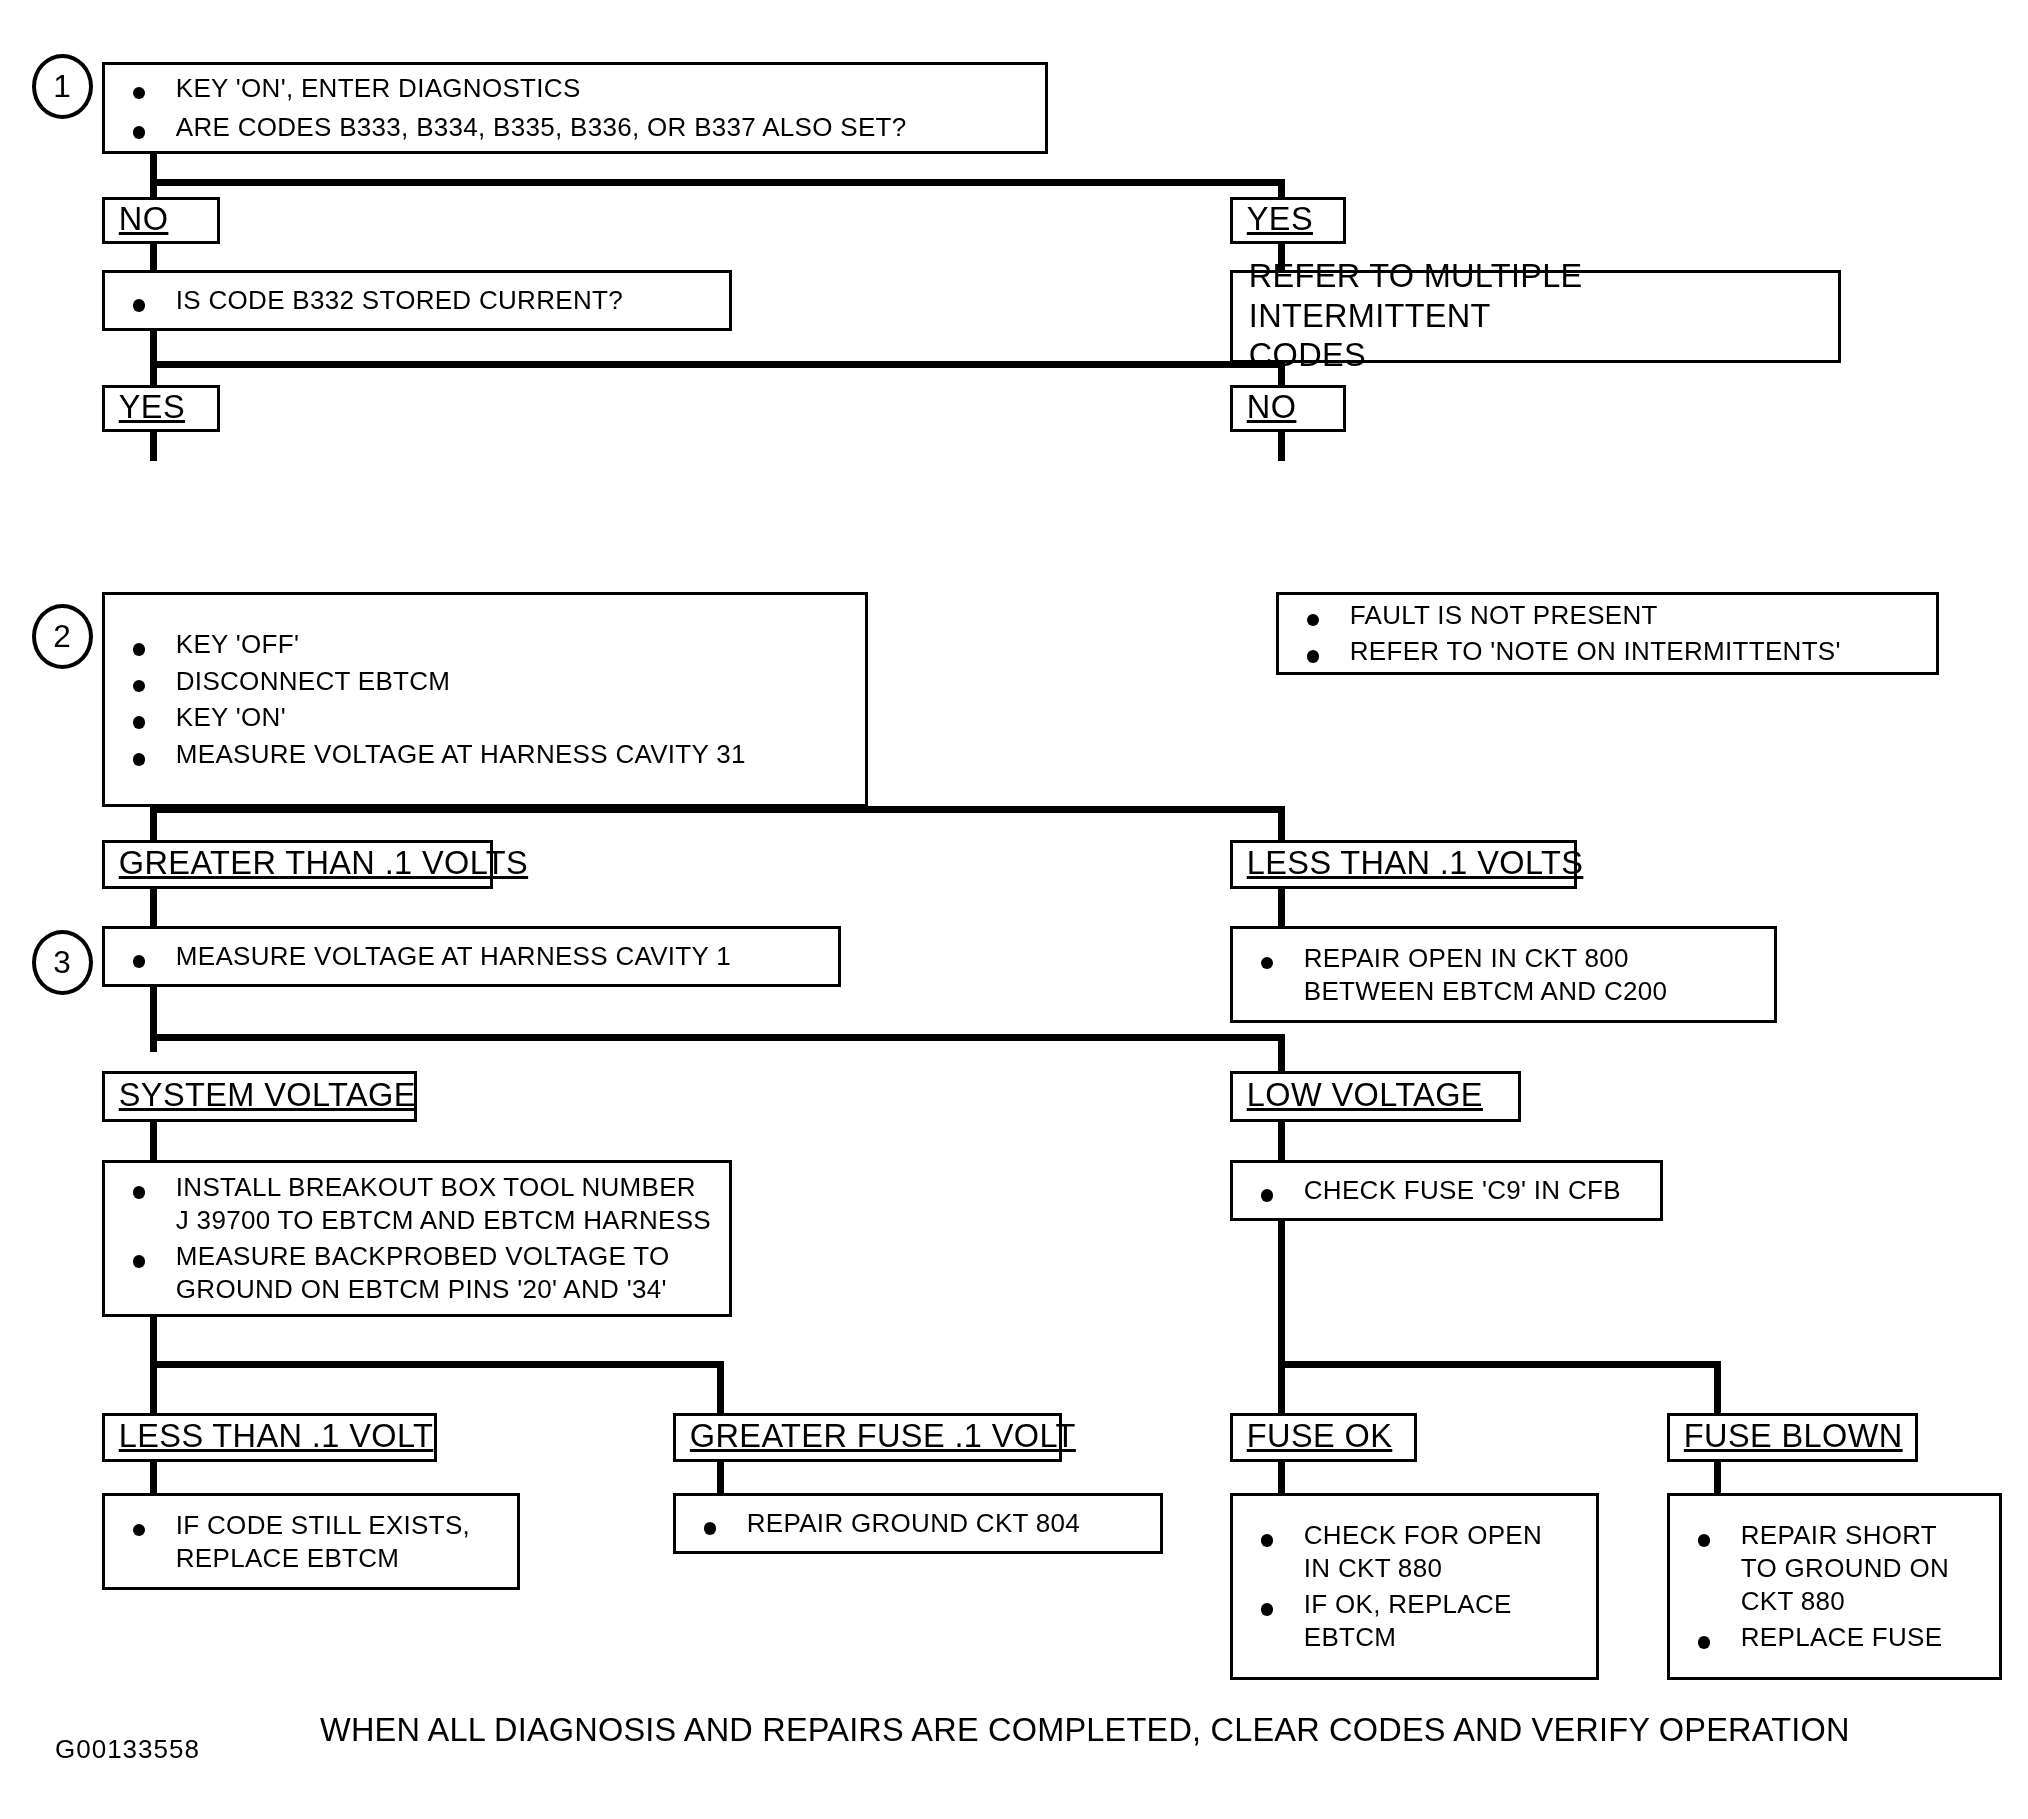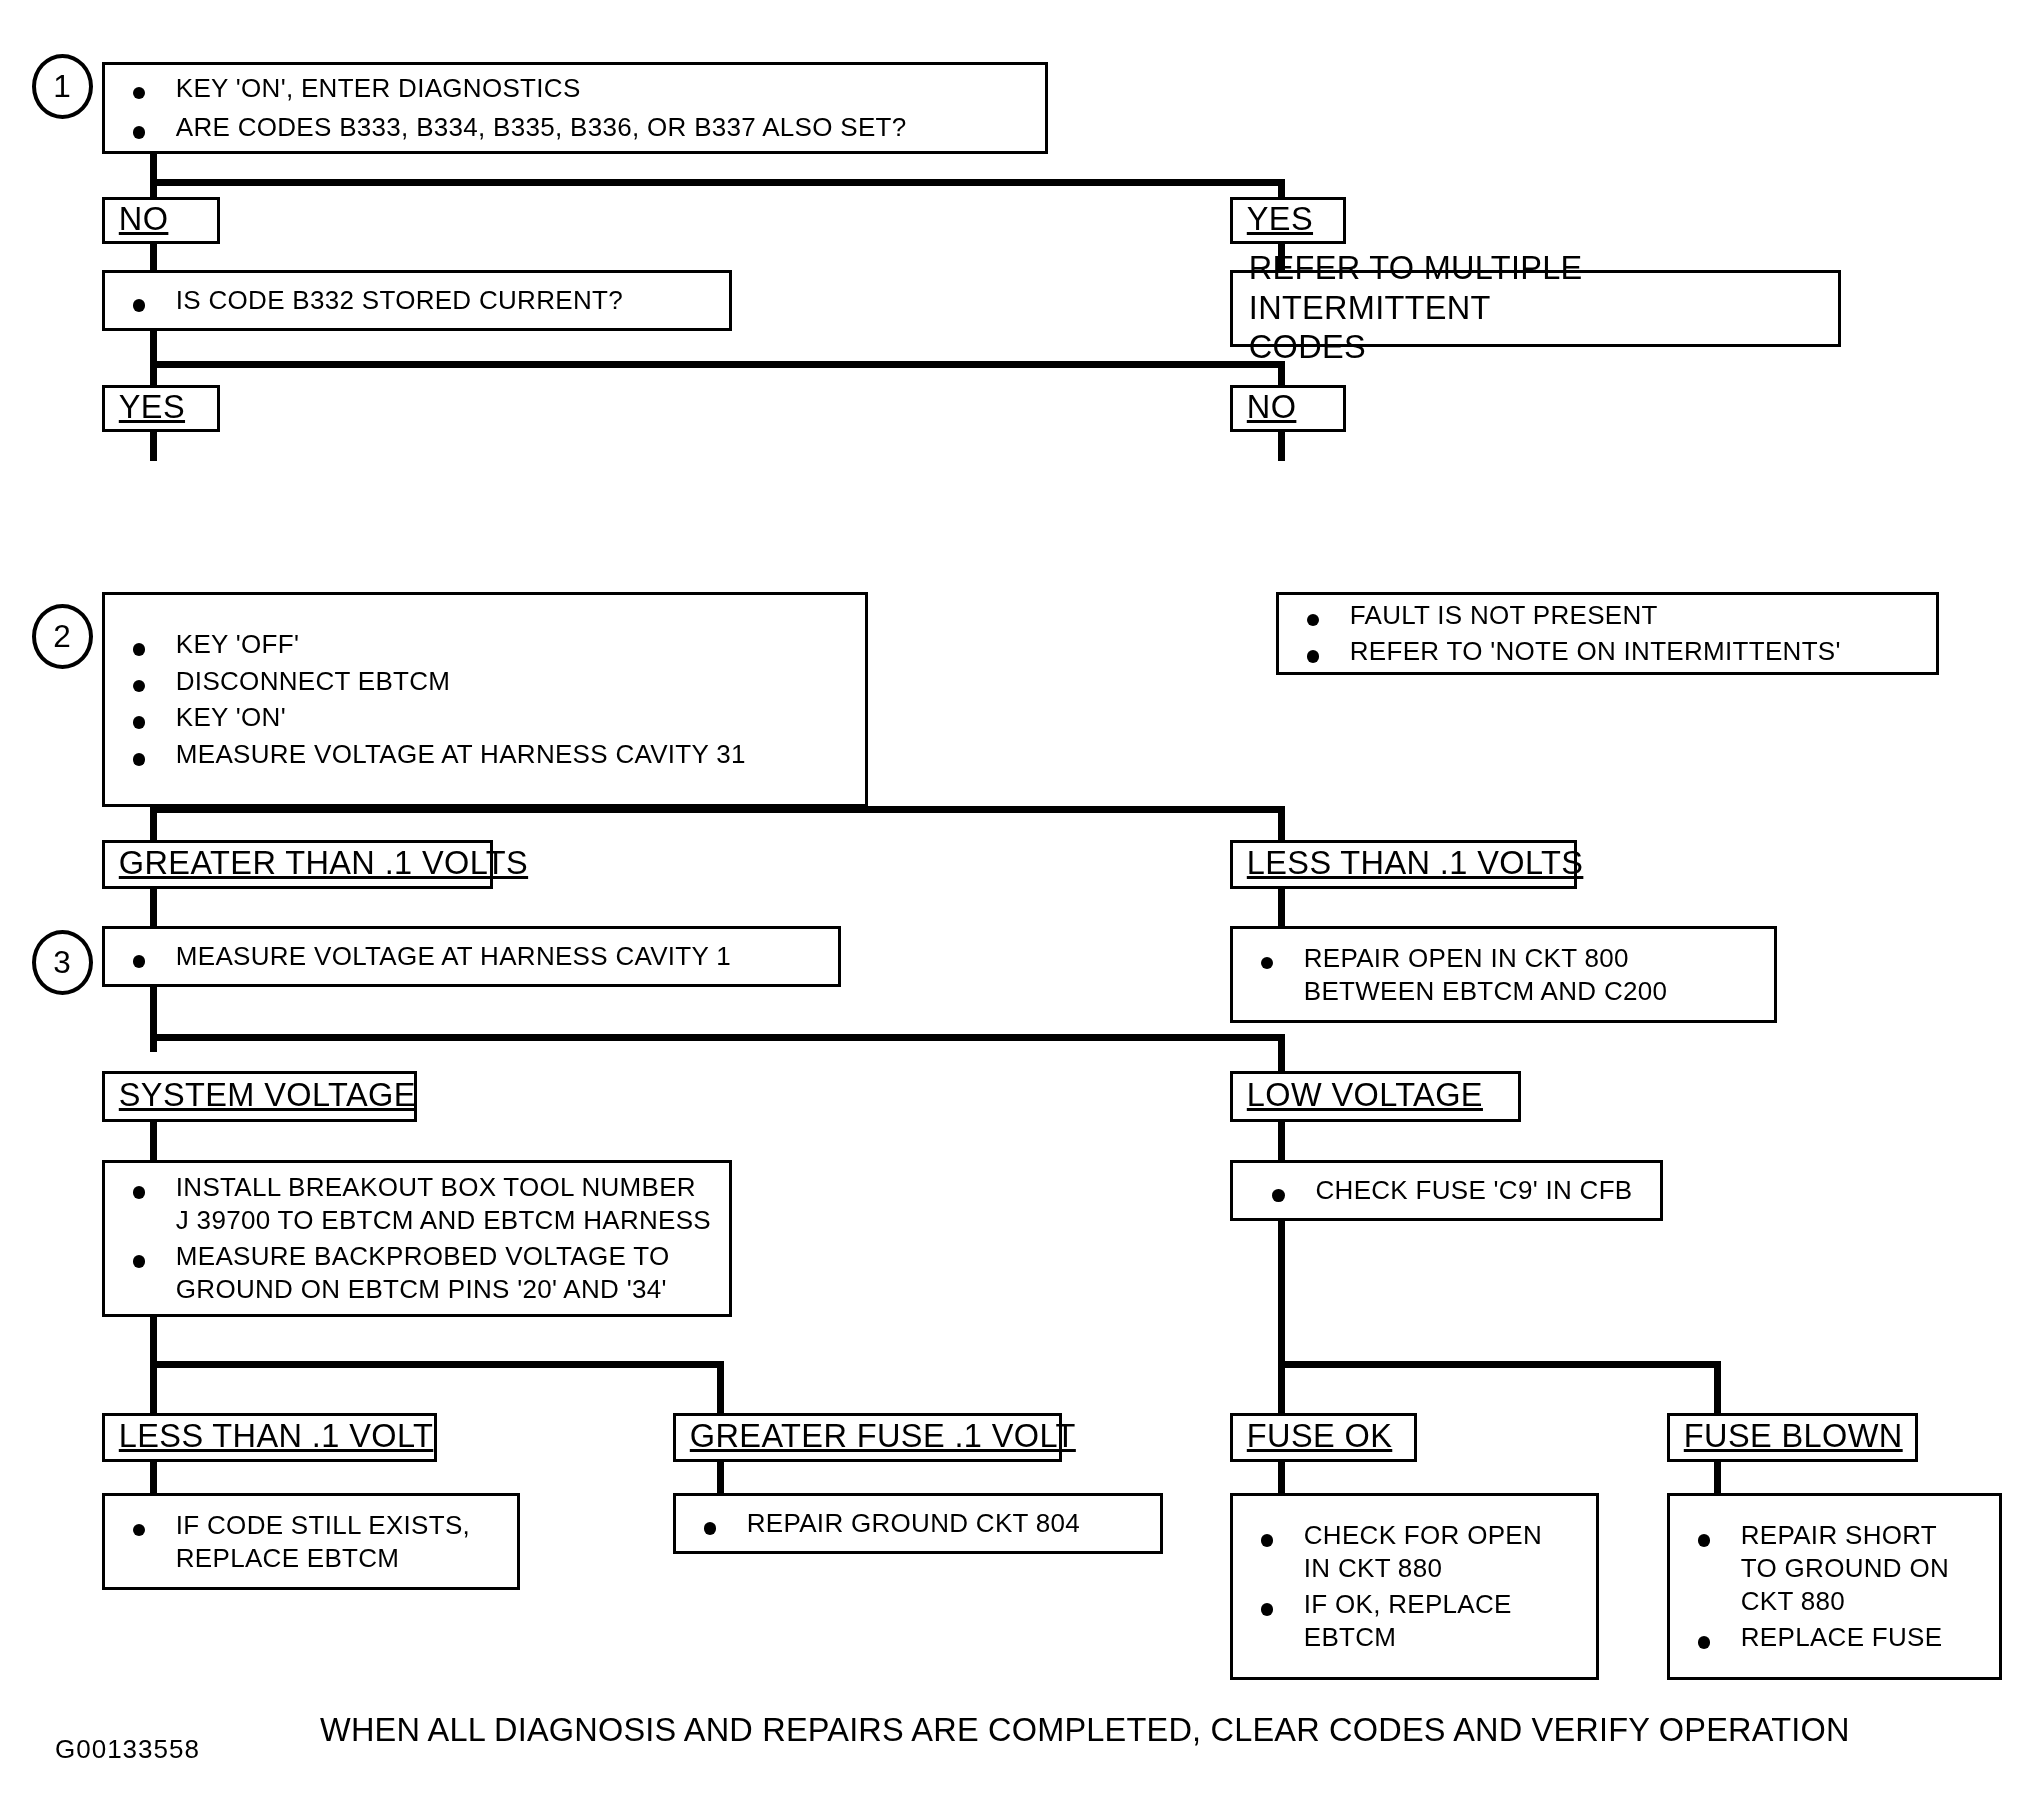--- a/index.html
+++ b/index.html
@@ -148,21 +148,21 @@
 
   <div class="vline" style="left:150px; top:240px; height:41px;"></div>
   <div class="vline" style="left:1278px; top:240px; height:41px;"></div>
 
   <div class="box pad" style="left:102px; top:270px; width:630px; height:61px;">
     <ul class="bullets tight">
       <li>IS CODE B332 STORED CURRENT?</li>
     </ul>
   </div>
 
-  <div class="box plain-text" style="left:1230px; top:270px; width:611px; height:77px;">
+  <div class="box plain-text" style="left:1230px; top:270px; width:611px; height:93px;">
     <span style="white-space:pre-line;">REFER TO MULTIPLE INTERMITTENT
 CODES</span>
   </div>
 
   <div class="vline" style="left:150px; top:327px; height:71px;"></div>
   <div class="hline" style="left:150px; top:361px; width:1135px;"></div>
   <div class="vline" style="left:1278px; top:361px; height:37px;"></div>
 
   <div class="box small-label" style="left:102px; top:385px; width:118px; height:47px;">
     <span class="txt">YES</span>
@@ -244,21 +244,21 @@
 
   <div class="box pad" style="left:102px; top:1160px; width:630px; height:157px;">
     <ul class="bullets tight">
       <li>INSTALL BREAKOUT BOX TOOL NUMBER
 J 39700 TO EBTCM AND EBTCM HARNESS</li>
       <li>MEASURE BACKPROBED VOLTAGE TO
 GROUND ON EBTCM PINS '20' AND '34'</li>
     </ul>
   </div>
 
-  <div class="box pad" style="left:1230px; top:1160px; width:433px; height:61px;align-items:center;">
+  <div class="box pad" style="left:1230px; top:1160px; width:433px; height:61px;">
     <ul class="bullets tight">
       <li>CHECK FUSE 'C9' IN CFB</li>
     </ul>
   </div>
 
   <div class="vline" style="left:150px; top:1313px; height:106px;"></div>
   <div class="hline" style="left:150px; top:1361px; width:574px;"></div>
   <div class="vline" style="left:717px; top:1361px; height:58px;"></div>
 
   <div class="vline" style="left:1278px; top:1218px; height:202px;"></div>

